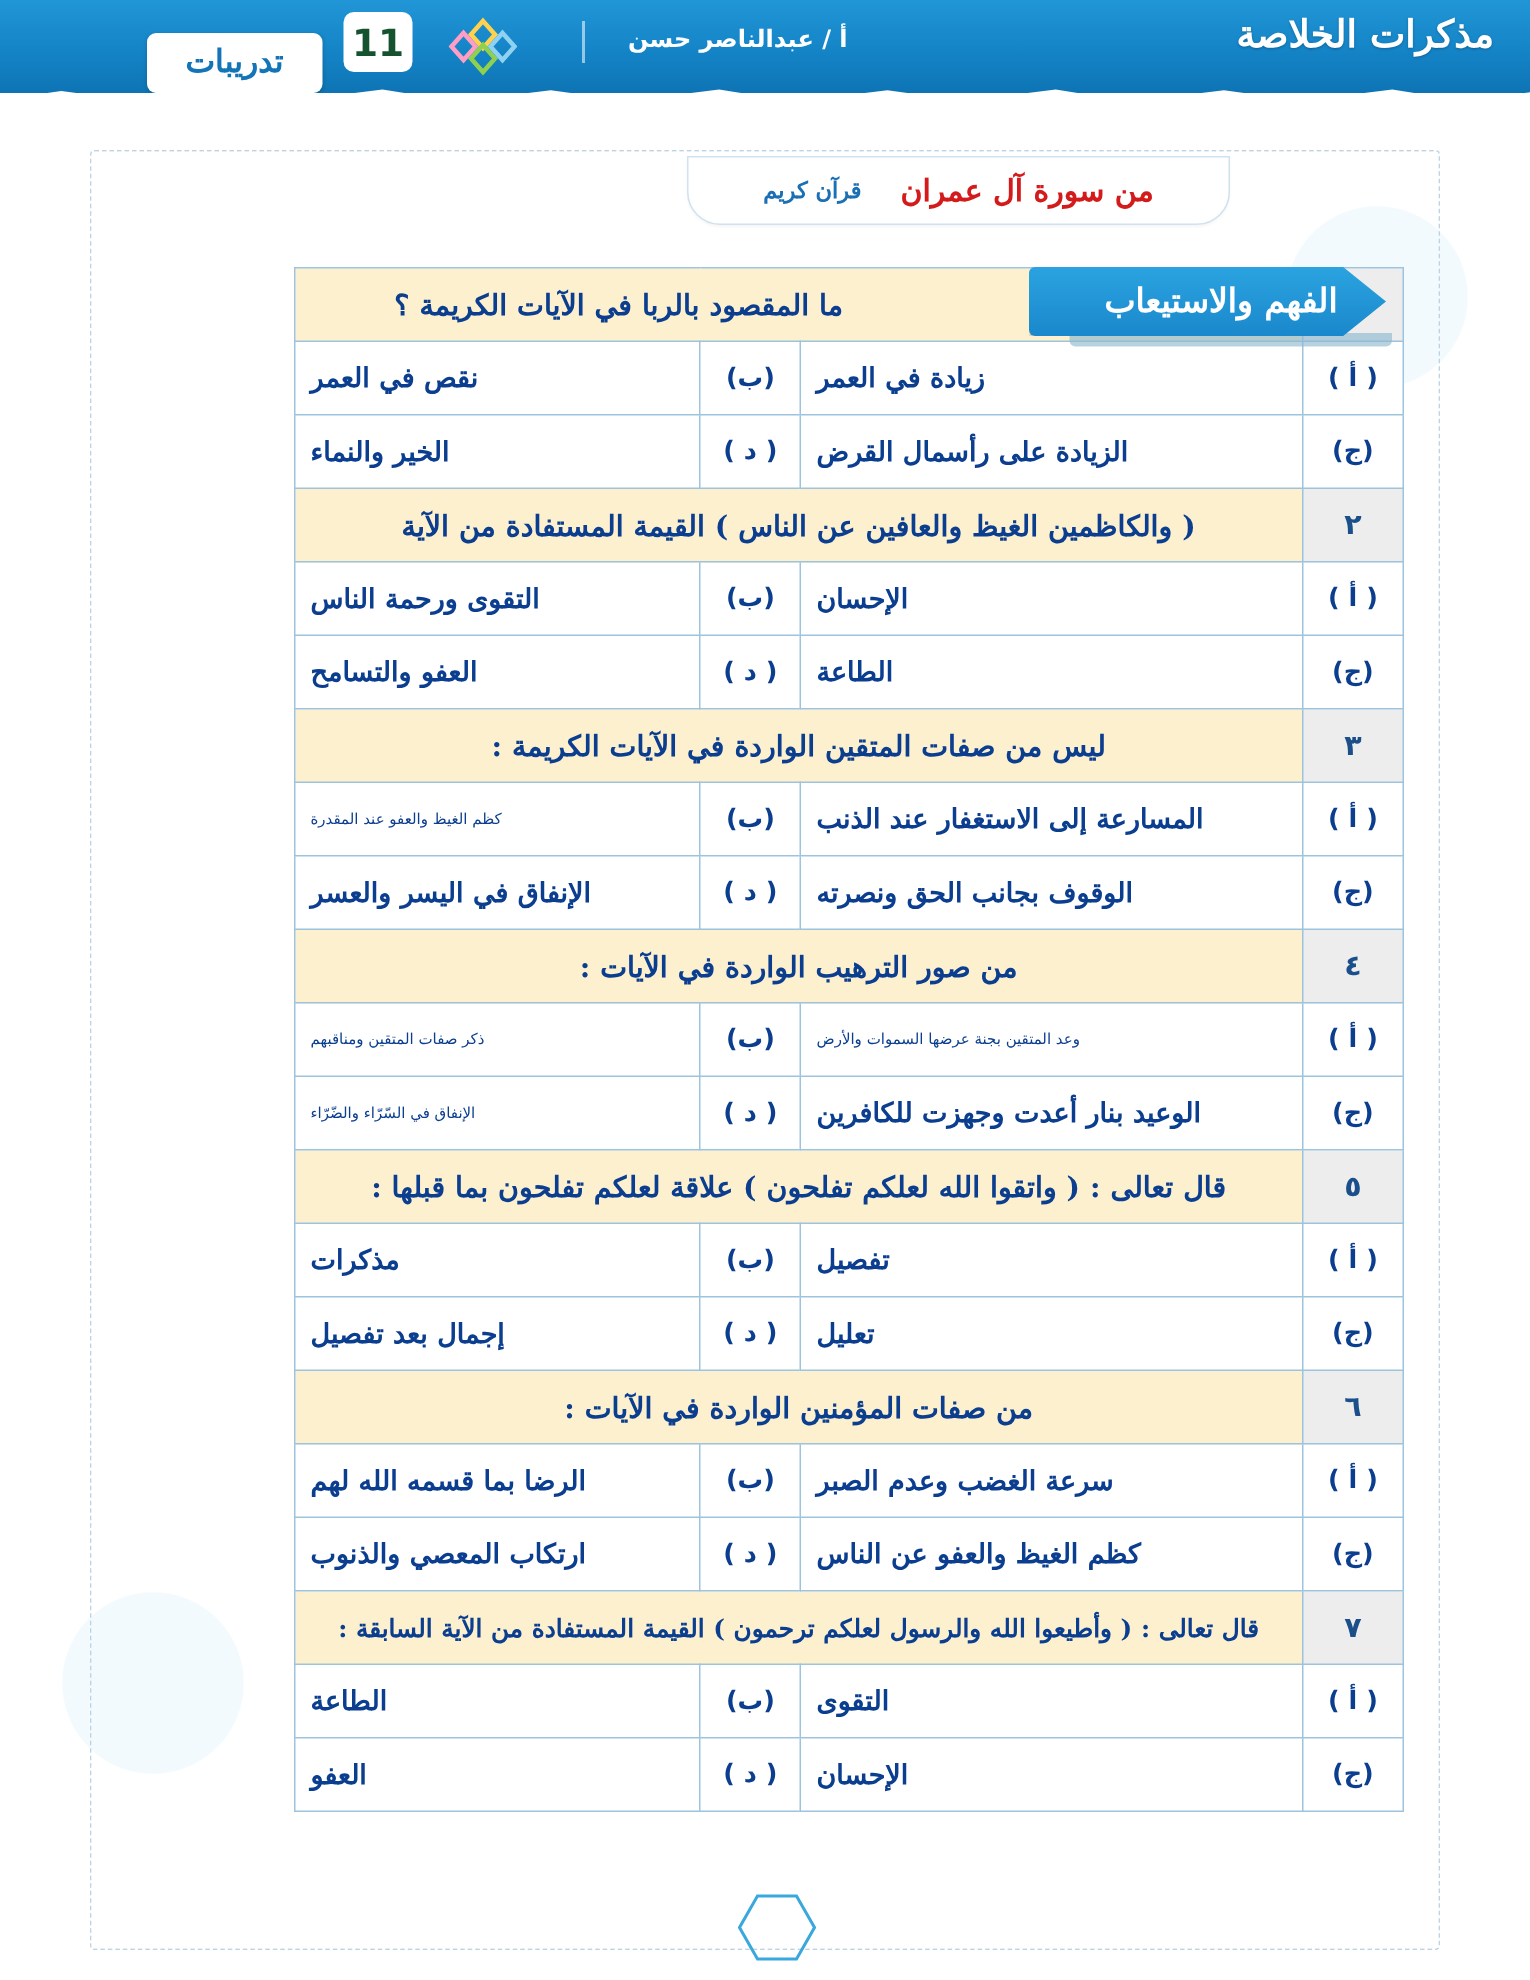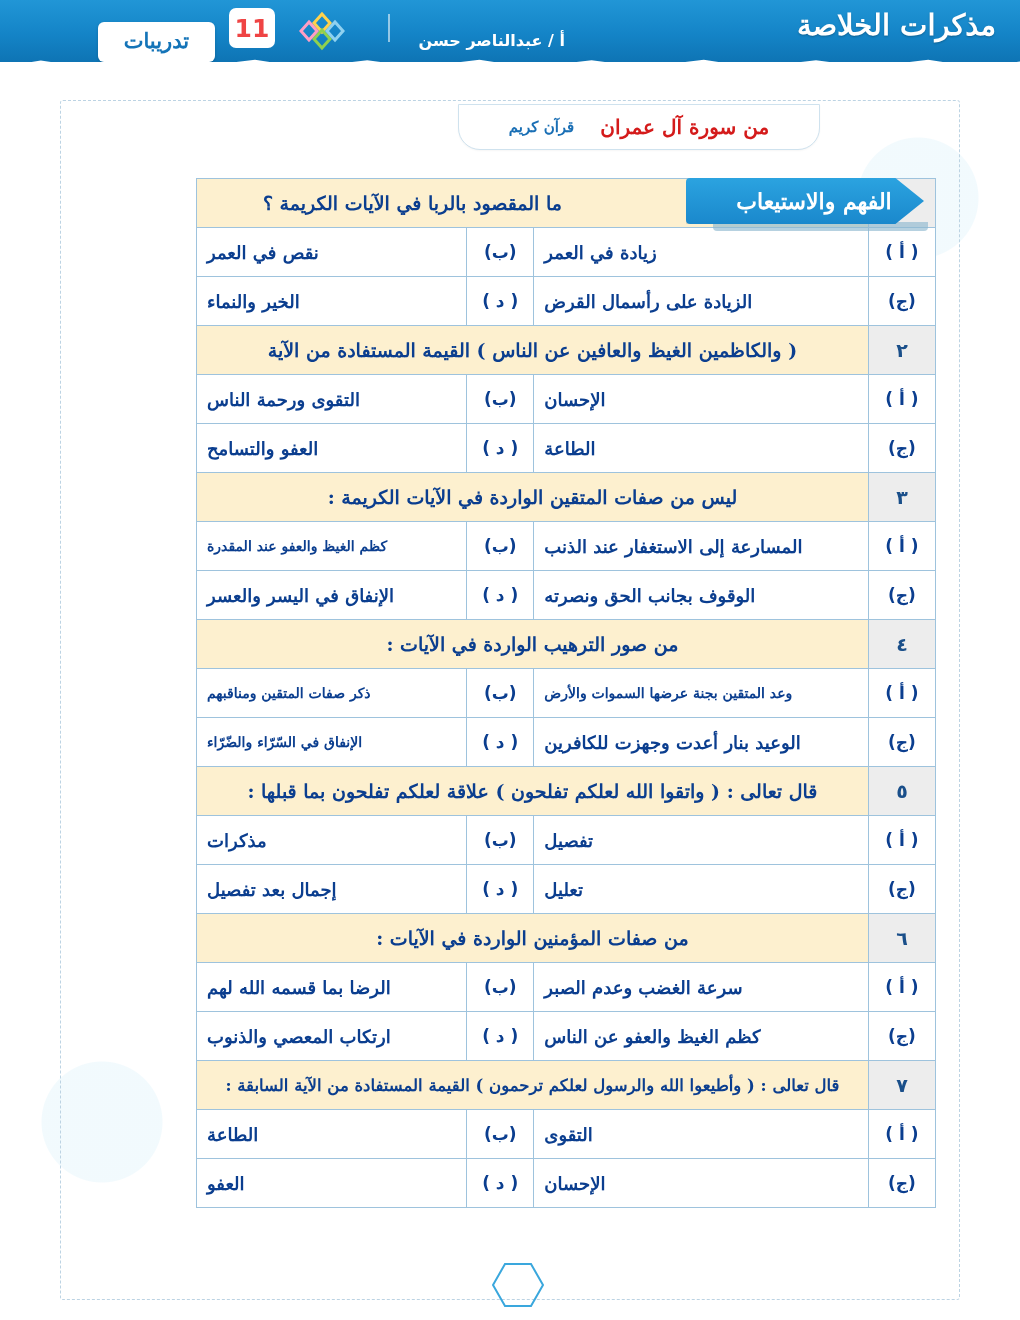--- a/index.html
+++ b/index.html
@@ -27,41 +27,41 @@
     overflow:hidden;
   }
   .header:after{
     content:"";position:absolute;left:0;right:0;bottom:-14px;height:22px;
     background:#fff;
     clip-path:polygon(0 58%,4% 30%,9% 62%,14% 28%,19% 60%,25% 26%,30% 62%,36% 28%,41% 60%,47% 26%,52% 62%,58% 28%,63% 60%,69% 26%,74% 62%,80% 28%,85% 60%,91% 26%,96% 62%,100% 34%,100% 100%,0 100%);
   }
   .brand{
     position:absolute;right:24px;top:8px;
     font-family:"DejaVu Serif", serif;
-    font-size:29px;font-weight:bold;color:#ffffff;
+    font-size:25px;font-weight:bold;color:#ffffff;
     letter-spacing:0;direction:rtl;
     text-shadow:0 1px 2px rgba(0,0,0,.25);
   }
   .author{
-    position:absolute;right:455px;top:31px;
+    position:absolute;right:455px;top:16px;
     font-size:16px;color:#ffffff;font-weight:bold;direction:rtl;
   }
   .hdr-sep{
     position:absolute;right:630px;top:14px;width:2px;height:28px;background:rgba(255,255,255,.55);
   }
   .flower{
     position:absolute;right:675px;top:10px;width:46px;height:42px;
   }
   .page-badge{
     position:absolute;right:745px;top:8px;width:46px;height:40px;
     background:#ffffff;border-radius:7px;
     display:flex;align-items:center;justify-content:center;
   }
   .page-badge span{
-    color:#ef4444;font-weight:bold;font-size:25px;font-family:"DejaVu Sans",sans-serif;
+    color:#14532d;font-weight:bold;font-size:25px;font-family:"DejaVu Sans",sans-serif;
   }
   .tadribat{
     position:absolute;right:805px;top:22px;
     background:#ffffff;border-radius:6px;
     padding:6px 26px 9px 26px;
     color:#1474b8;font-weight:bold;font-size:21px;
     font-family:"DejaVu Serif", serif;
     box-shadow:0 1px 3px rgba(0,0,0,.18);
   }
 
@@ -142,21 +142,21 @@
   }
   .lbl-cell{
     width:52px;text-align:center;
     color:#0b3e8f;font-weight:bold;font-size:17px;
   }
   .opt-cell{
     color:#0b3e8f;font-weight:bold;font-size:18px;
     text-align:left;
     font-family:"DejaVu Serif", serif;
   }
-  .opt-cell.small{font-size:14px;font-weight:bold;}
+  .opt-cell.small{font-size:10px;font-weight:normal;}
   .opt-a{width:416px;}
   .opt-b{width:326px;}
 
   
   .q-cell.tabbed{
     padding-right:250px;text-align:center;
   }
 
   
   .foot-hex{

